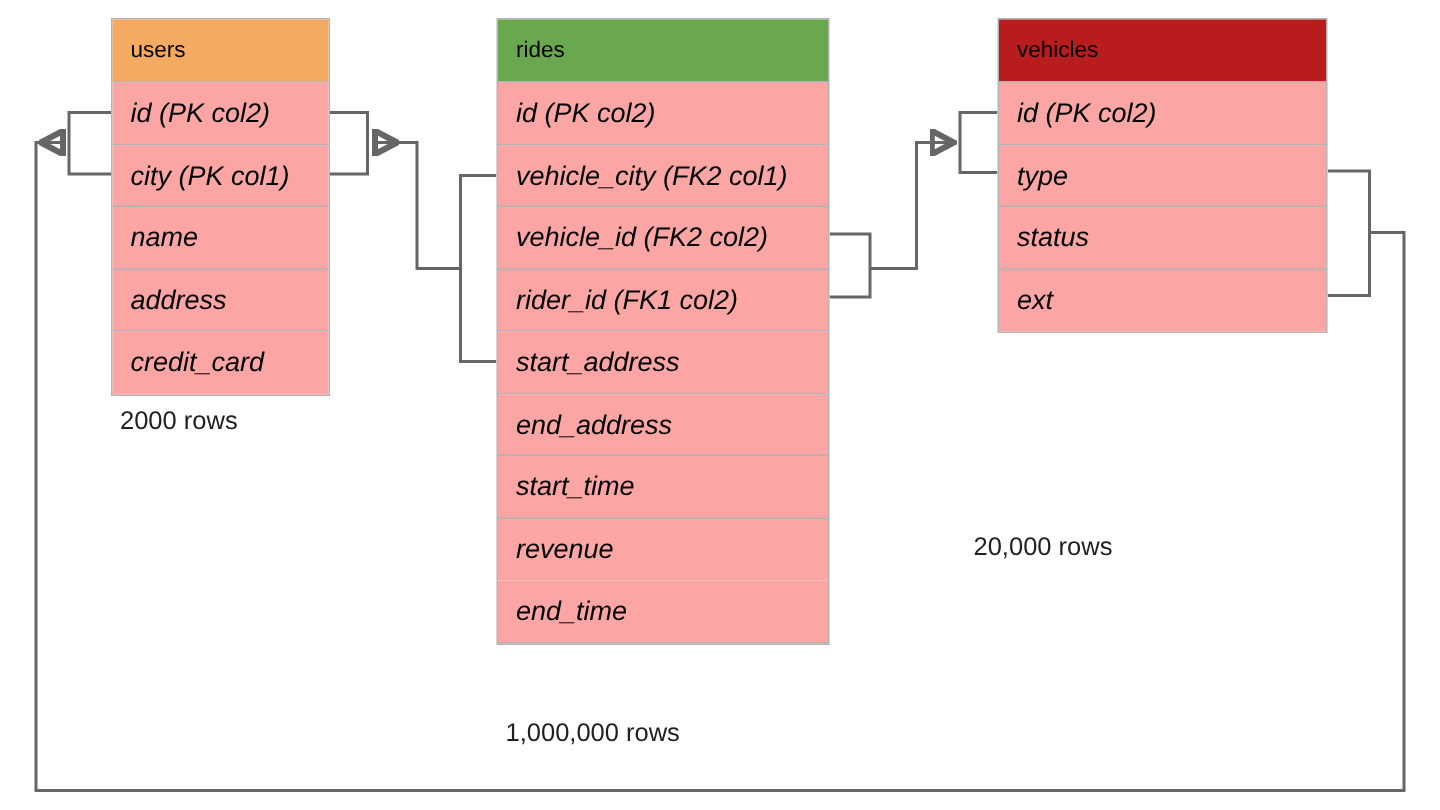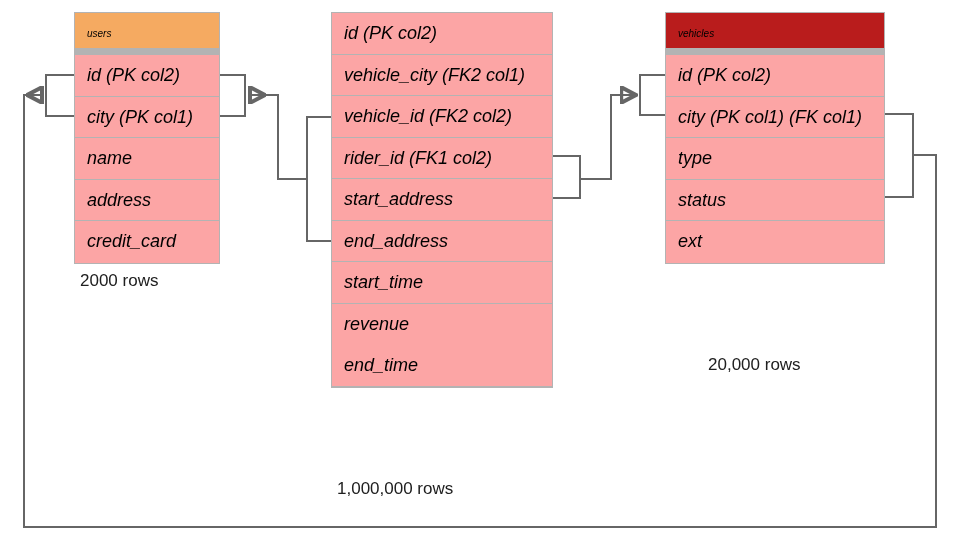--- a/index.html
+++ b/index.html
@@ -19,26 +19,25 @@
     position: absolute;
     box-sizing: border-box;
     border: 1px solid #b3b3b3;
     background: #ffffff;
   }
   .entity-header {
     box-sizing: border-box;
     height: 42px;
     line-height: 42px;
     padding: 0 0 0 12px;
-    font-size: 10px;
+    font-size: 15px;
     color: #000000;
-    border-bottom: 7px solid #ec4899;
+    border-bottom: 1px solid #ec4899;
     white-space: nowrap;
     overflow: hidden;
-    font-style: italic;
   }
   .entity-field {
     box-sizing: border-box;
     height: 41.5px;
     line-height: 41.5px;
     padding: 0 0 0 12px;
     font-size: 18px;
     color: #000000;
     border-bottom: 1px solid #b3b3b3;
     background: #fca5a5;
@@ -109,35 +108,35 @@
     <div class="entity-header" style="background: rgb(245, 170, 97); border-bottom-color: rgb(179, 179, 179);">users</div>
     <div class="entity-field" style="border-bottom-color: rgb(179, 179, 179);">id (PK col2)</div>
     <div class="entity-field" style="border-bottom-color: rgb(179, 179, 179);">city (PK col1)</div>
     <div class="entity-field" style="border-bottom-color: rgb(179, 179, 179);">name</div>
     <div class="entity-field" style="border-bottom-color: rgb(179, 179, 179);">address</div>
     <div class="entity-field last" style="border-bottom-color: rgb(179, 179, 179);">credit_card</div>
   </div>
   <div class="rowcount" style="left:80px; top:271px;">2000 rows</div>
 
   <div class="entity" style="left: 331px; top: 12px; width: 222px; border-color: rgb(179, 179, 179);">
+    <div class="entity-header" style="background: rgb(106, 168, 79); border-bottom-color: rgb(179, 179, 179);">rides</div>
     <div class="entity-field" style="border-bottom-color: rgb(179, 179, 179);">id (PK col2)</div>
     <div class="entity-field" style="border-bottom-color: rgb(179, 179, 179);">vehicle_city (FK2 col1)</div>
     <div class="entity-field" style="border-bottom-color: rgb(179, 179, 179);">vehicle_id (FK2 col2)</div>
     <div class="entity-field" style="border-bottom-color: rgb(179, 179, 179);">rider_id (FK1 col2)</div>
     <div class="entity-field" style="border-bottom-color: rgb(179, 179, 179);">start_address</div>
     <div class="entity-field" style="border-bottom-color: rgb(179, 179, 179);">end_address</div>
     <div class="entity-field" style="border-bottom-color: rgb(179, 179, 179);">start_time</div>
     <div class="entity-field last" style="border-bottom-color: rgb(179, 179, 179);">revenue</div>
     <div class="entity-field" style="border-bottom-color: rgb(179, 179, 179);">end_time</div>
   </div>
   <div class="rowcount" style="left:337px; top:479px;">1,000,000 rows</div>
 
   <div class="entity" style="left: 665px; top: 12px; width: 220px; border-color: rgb(179, 179, 179);">
     <div class="entity-header" style="background: #b91c1c; border-bottom-color: rgb(179, 179, 179);">vehicles</div>
     <div class="entity-field" style="border-bottom-color: rgb(179, 179, 179);">id (PK col2)</div>
-    <div class="entity-field" style="border-bottom-color: rgb(179, 179, 179);">city (PK col1) (FK col1)</div>
     <div class="entity-field" style="border-bottom-color: rgb(179, 179, 179);">type</div>
     <div class="entity-field" style="border-bottom-color: rgb(179, 179, 179);">status</div>
     <div class="entity-field last" style="border-bottom-color: rgb(179, 179, 179);">ext</div>
   </div>
-  <div class="rowcount" style="left:708px; top:355px;text-align:right;">20,000 rows</div>
+  <div class="rowcount" style="left:649px; top:355px;text-align:right;">20,000 rows</div>
 
 </div>
 
 </body></html>

